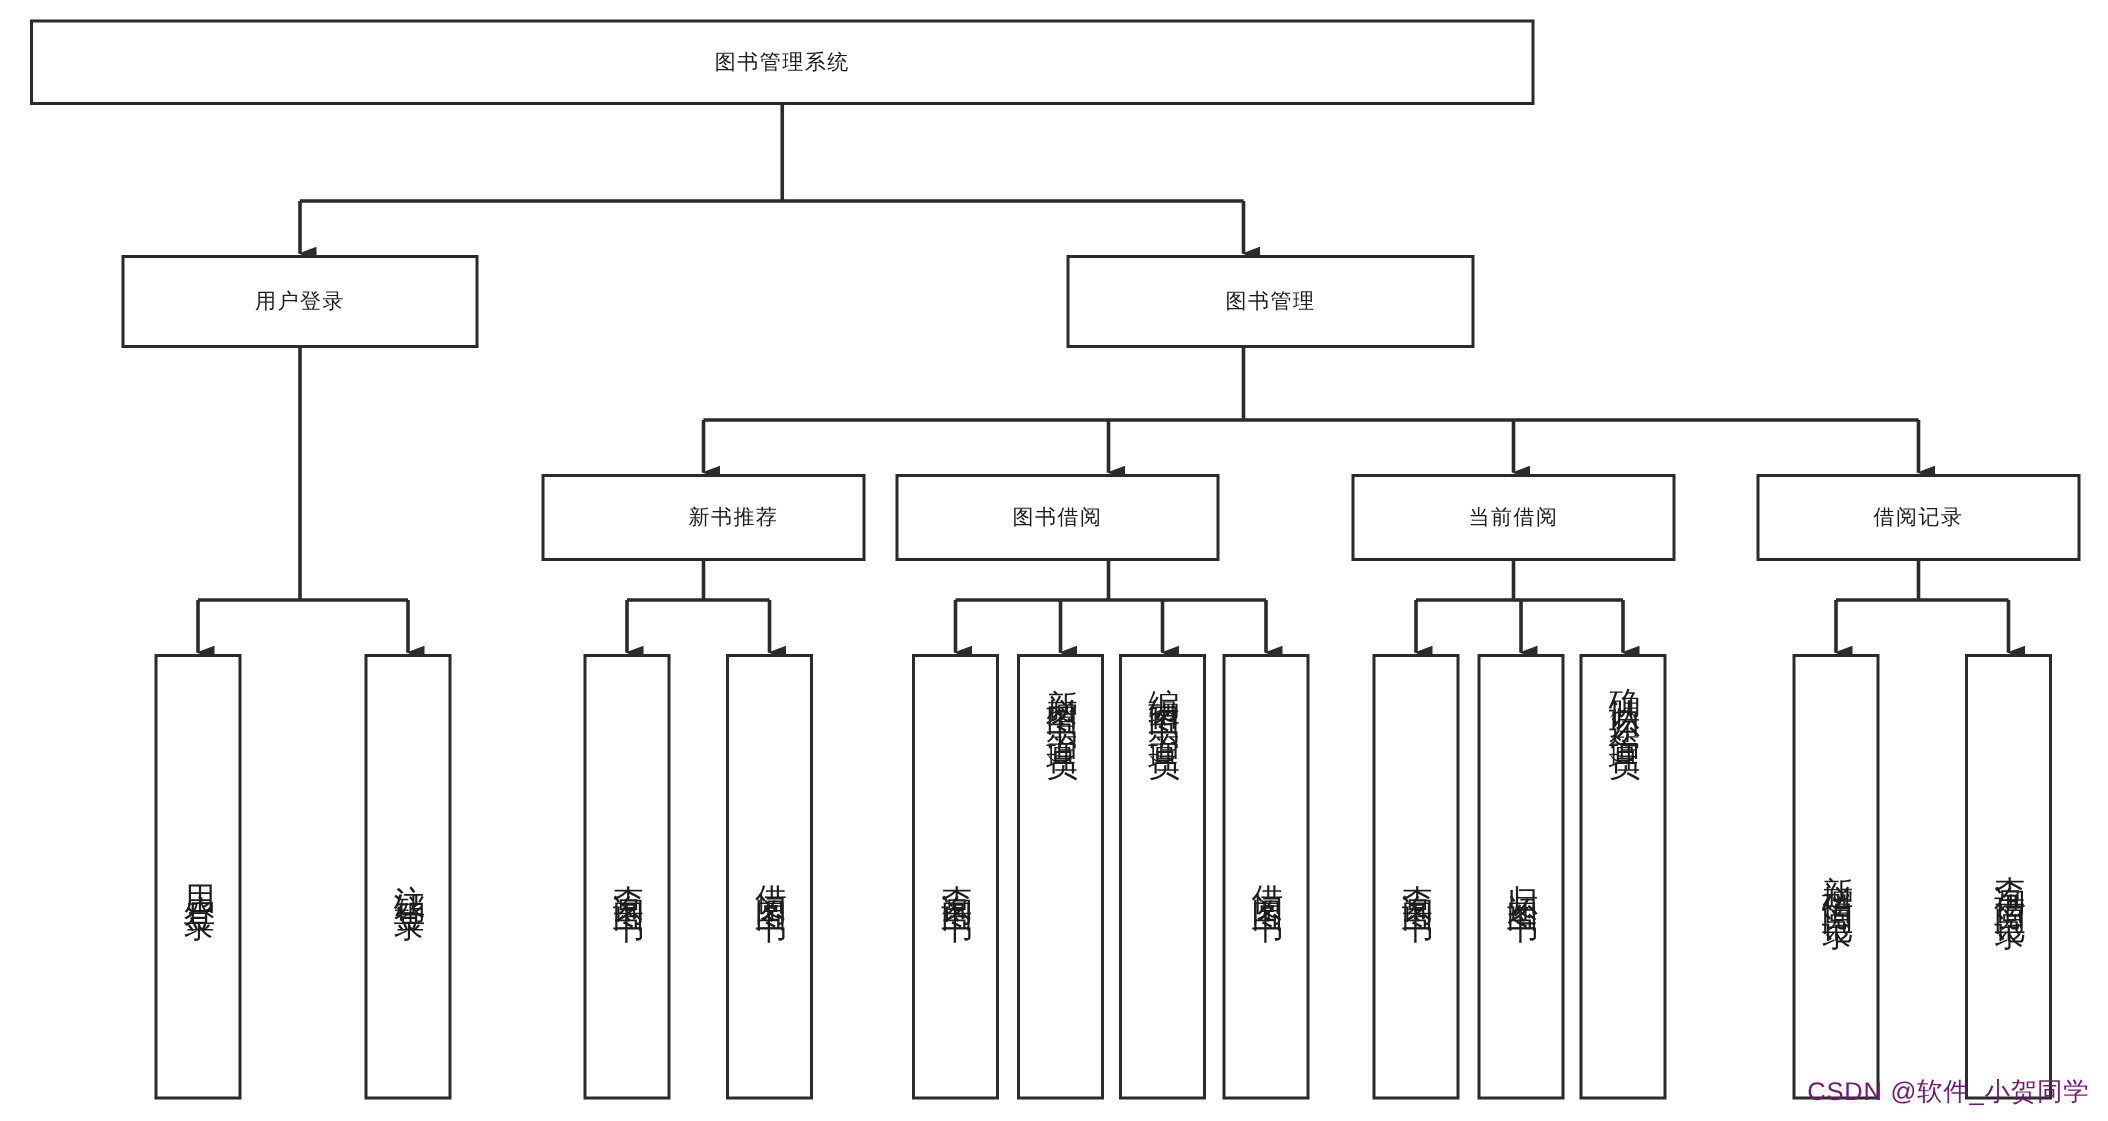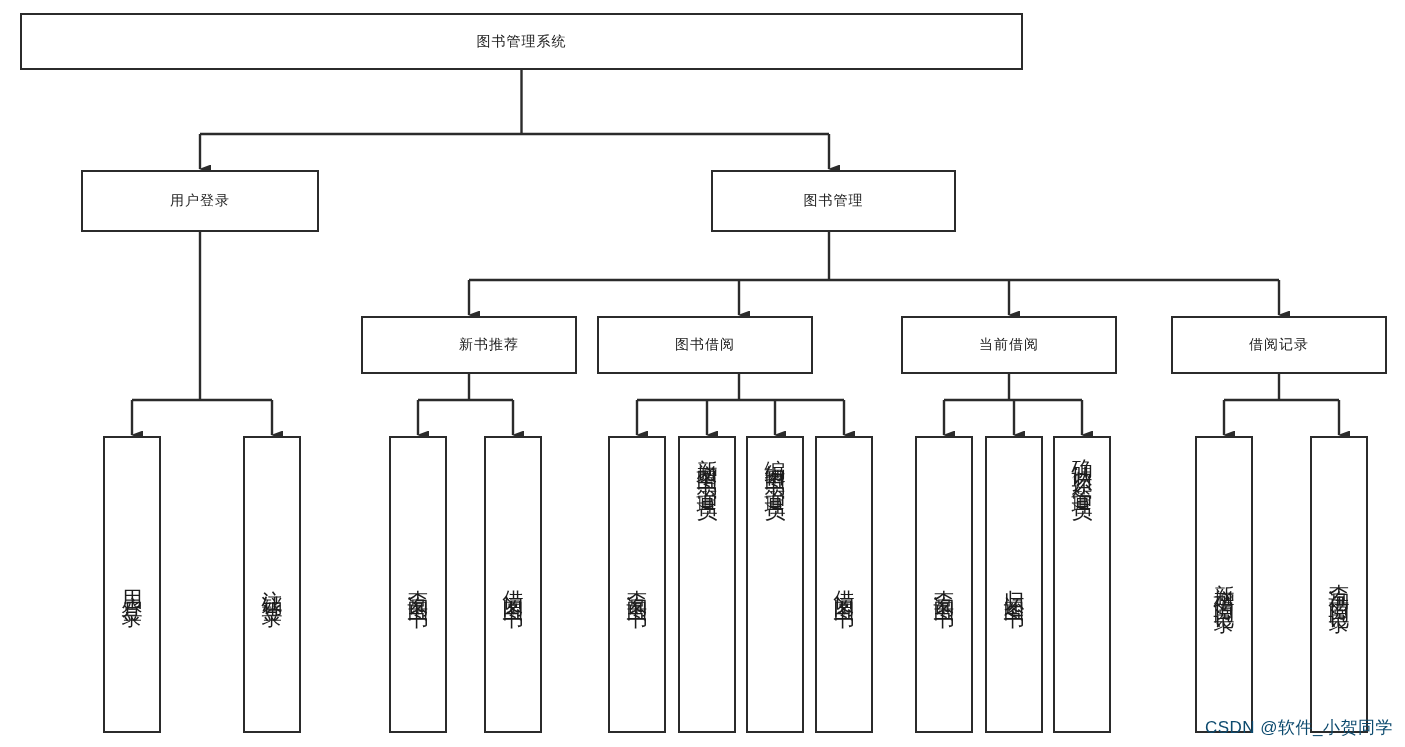--- a/index.html
+++ b/index.html
@@ -56,21 +56,21 @@
   }
   .node.vertical.centered {
     align-items: center;
     padding-top: 0;
   }
   .watermark {
     position: absolute;
     right: 12px;
     bottom: 8px;
     font-size: 17px;
-    color: #0c4a6e;
+    color: #701a75;
     letter-spacing: 0.5px;
     white-space: nowrap;
   }
 </style>
 </head>
 <body>
 
 <div id="diagram-root">
 
   <svg class="edges" viewBox="0 0 1405 747">
@@ -116,21 +116,21 @@
       </g>
   </svg>
 
   <div class="node horizontal" style="left: 20px; top: 13px; width: 1003px; height: 57px;">
     <span>图书管理系统</span>
   </div>
 
   <div class="node horizontal" style="left: 81px; top: 170px; width: 238px; height: 62px;">
     <span>用户登录</span>
   </div>
-  <div class="node horizontal" style="left: 711px; top: 170px; width: 245px; height: 62px;">
+  <div class="node horizontal" style="left: 711px; top: 170px; width: 272px; height: 62px;">
     <span>图书管理</span>
   </div>
 
   <div class="node horizontal" style="left: 361px; top: 316px; width: 216px; height: 58px; padding-left: 40px;">
     <span>新书推荐</span>
   </div>
   <div class="node horizontal" style="left: 597px; top: 316px; width: 216px; height: 58px;">
     <span>图书借阅</span>
   </div>
   <div class="node horizontal" style="left: 901px; top: 316px; width: 216px; height: 58px;">

